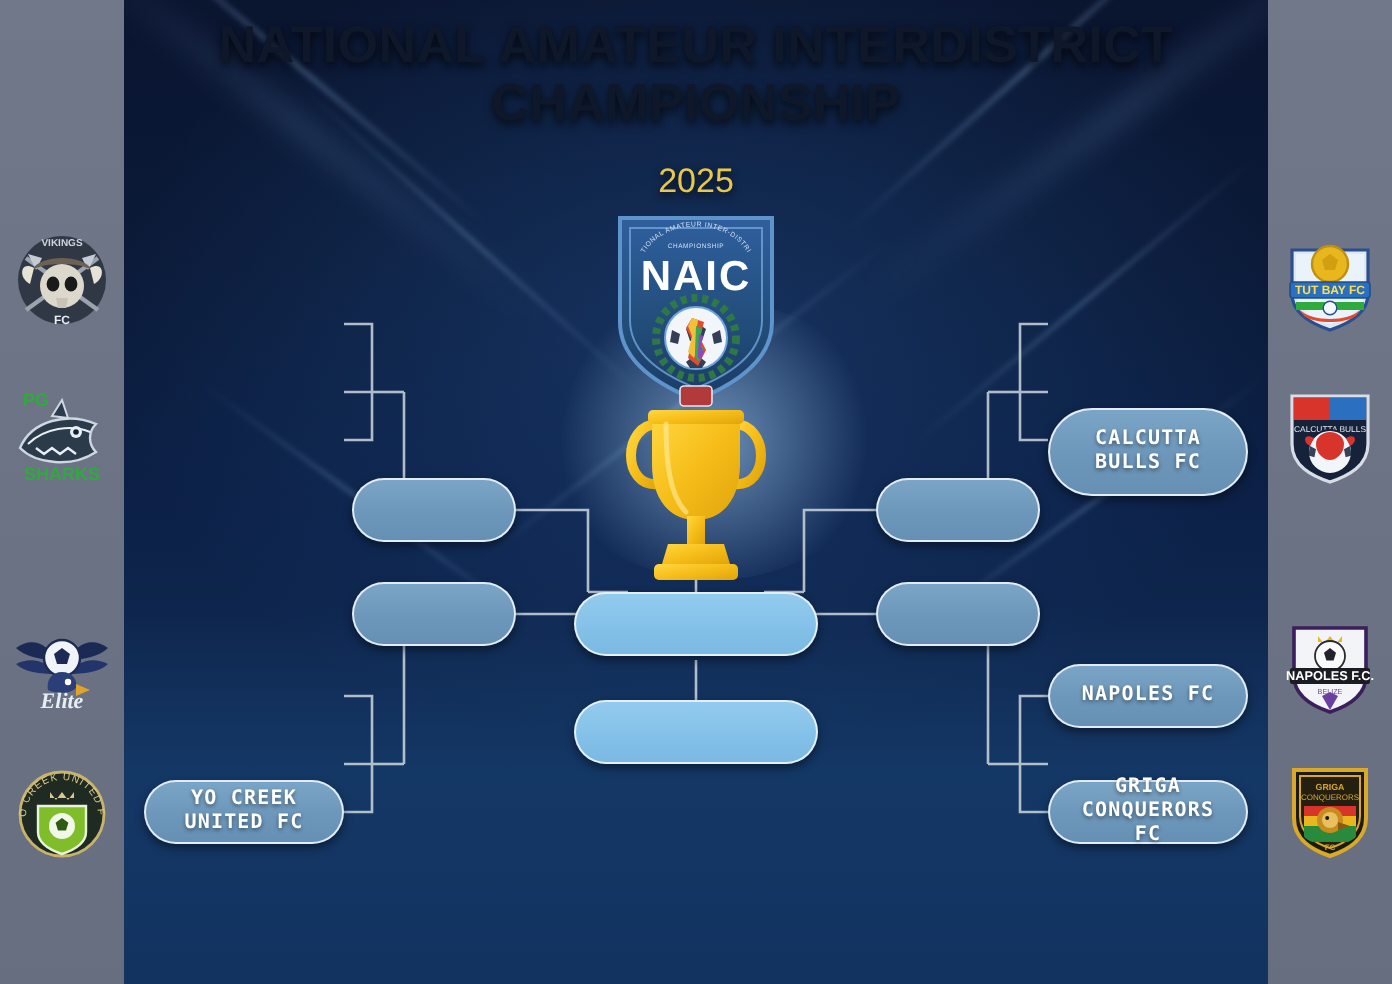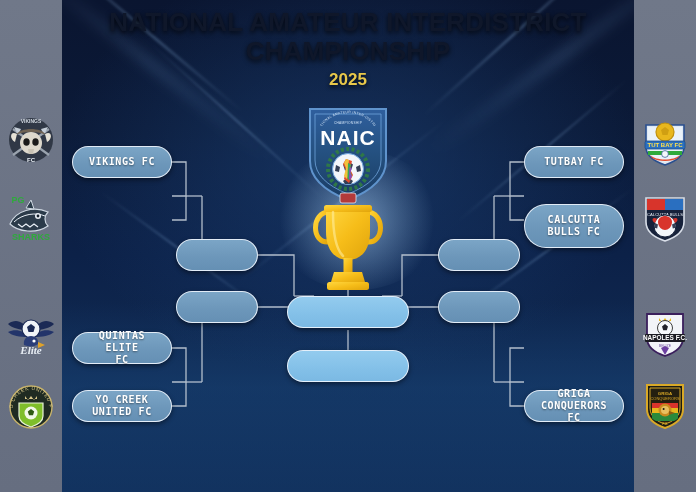--- a/index.html
+++ b/index.html
@@ -24,21 +24,21 @@
   
   .streak{position:absolute;background:linear-gradient(90deg,rgba(150,200,255,0) 0%,rgba(165,210,255,0.26) 50%,rgba(150,200,255,0) 100%);
     filter:blur(1.2px);transform-origin:center;}
   .beam{position:absolute;background:linear-gradient(90deg,rgba(120,180,255,0) 0%,rgba(150,200,255,0.16) 50%,rgba(120,180,255,0) 100%);filter:blur(6px);}
   .glowdot{position:absolute;border-radius:50%;background:radial-gradient(circle,rgba(180,220,255,0.55) 0%,rgba(140,190,255,0.0) 70%);}
 
   
   #header{position:absolute;left:0;right:0;top:8px;text-align:center;z-index:6;}
   #title{color:#0f172a;font-weight:bold;font-size:26px;line-height:1.12;letter-spacing:0.2px;
     text-shadow:0 2px 5px rgba(0,0,0,0.75);padding:0 22px;}
-  #year{margin-top:4px;color:#e8c84a;font-weight:bold;font-size:17px;text-shadow:0 2px 4px rgba(0,0,0,0.8);}
+  #year{margin-top:15px;color:#e8c84a;font-weight:normal;font-size:17px;text-shadow:0 2px 4px rgba(0,0,0,0.8);}
 
   
   #crest{position:absolute;left:302px;top:101px;width:92px;height:104px;z-index:6;}
   #crest svg{display:block;}
 
   
   #trophy{position:absolute;left:307px;top:196px;width:82px;height:102px;z-index:6;}
   #trophy svg{display:block;}
 
   
@@ -112,45 +112,38 @@
         <path d="M376 307 H340"></path>
         <path d="M340 296 H320"></path>
         <path d="M432 196 V255 H428"></path>
         <path d="M432 382 V307 H428"></path>
 
         <path d="M286 254 V296"></path>
         <path d="M286 330 V352"></path>
       </g>
     </svg>
 
-    <div class="slot team" style="left:10px;top:146px;width:100px;height:32px;">
-      <span class="txt">VIKINGS FC</span>
-    </div>
-    <div class="slot team" style="left:10px;top:332px;width:100px;height:32px;">
-      <span class="txt">QUINTAS ELITE
-FC</span>
-    </div>
     <div class="slot team" style="left:10px;top:390px;width:100px;height:32px;">
       <span class="txt">YO CREEK
 UNITED FC</span>
     </div>
 
     <div class="slot semi" style="left:114px;top:239px;width:82px;height:32px;">
       <span class="txt"></span>
     </div>
     <div class="slot semi" style="left:114px;top:291px;width:82px;height:32px;">
       <span class="txt"></span>
     </div>
 
-    <div class="slot team" style="left:462px;top:146px;width:100px;height:32px;">
-      <span class="txt">TUTBAY FC</span>
-    </div>
     <div class="slot team" style="left:462px;top:204px;width:100px;height:44px;">
       <span class="txt">CALCUTTA
 BULLS FC</span>
+    </div>
+    <div class="slot team" style="left:462px;top:332px;width:100px;height:32px;">
+      <span class="txt">NAPOLES FC</span>
     </div>
     <div class="slot team" style="left:462px;top:390px;width:100px;height:32px;">
       <span class="txt">GRIGA
 CONQUERORS FC</span>
     </div>
 
     <div class="slot semi" style="left:376px;top:239px;width:82px;height:32px;">
       <span class="txt"></span>
     </div>
     <div class="slot semi" style="left:376px;top:291px;width:82px;height:32px;">

